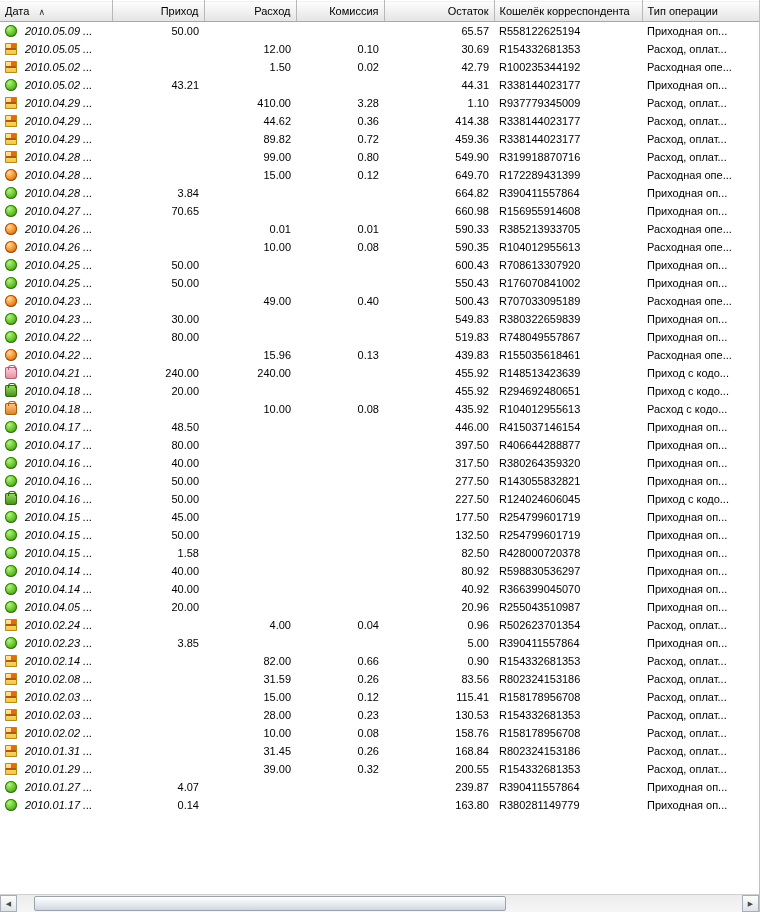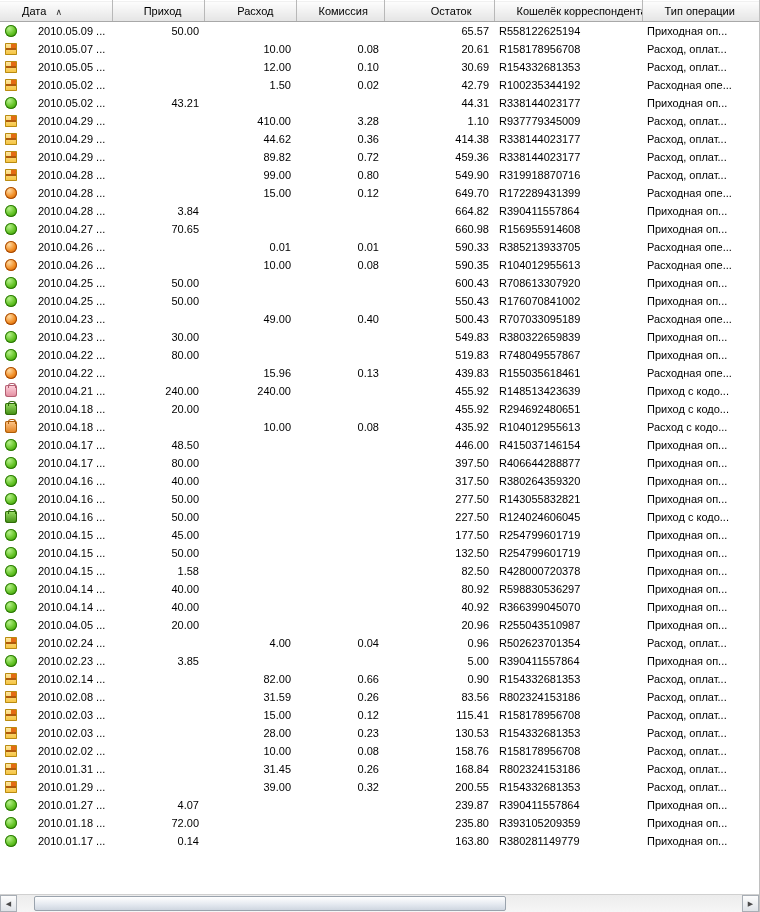--- a/index.html
+++ b/index.html
@@ -30,42 +30,43 @@
     table-layout: fixed;
   }
   thead th {
     background: linear-gradient(to bottom, #fdfdfd 0%, #f1f1f1 50%, #e4e4e4 100%);
     border-right: 1px solid #b8b8b8;
     border-bottom: 1px solid #a8a8a8;
     border-top: 1px solid #ffffff;
     height: 20px;
     font-weight: normal;
     font-size: 11px;
-    padding: 0 22px;
+    padding: 0 5px;
     white-space: nowrap;
     overflow: hidden;
     color: #000;
     margin-left: 36px;
   }
   th.num, td.num { text-align: right; }
   th.lft, td.lft { text-align: left; }
   tbody td {
     height: 18px;
     padding: 0 5px;
     white-space: nowrap;
     overflow: hidden;
     font-size: 11px;
     vertical-align: middle;
     border: none;
   }
   tbody tr { background: #ffffff; }
   .date-cell {
     display: flex;
     align-items: flex-end;
-    gap: 21px;
+    gap: 8px;
+    font-style: italic;
   }
   .ico {
     width: 12px;
     height: 12px;
     flex: 0 0 12px;
     display: inline-block;
     position: relative;
     border-radius: 2px;
   }
   
@@ -232,34 +233,20 @@
             <td class="num"></td>
             <td class="num"></td>
             <td class="num">65.57</td>
             <td class="lft">R558122625194</td>
             <td class="lft">Приходная оп...</td>
           </tr>
           <tr>
             <td class="lft">
               <div class="date-cell">
                 <span class="ico card"></span>
-                <span>2010.05.07 ...</span>
-              </div>
-            </td>
-            <td class="num"></td>
-            <td class="num">10.00</td>
-            <td class="num">0.08</td>
-            <td class="num">20.61</td>
-            <td class="lft">R158178956708</td>
-            <td class="lft">Расход, оплат...</td>
-          </tr>
-          <tr>
-            <td class="lft">
-              <div class="date-cell">
-                <span class="ico card"></span>
                 <span>2010.05.05 ...</span>
               </div>
             </td>
             <td class="num"></td>
             <td class="num">12.00</td>
             <td class="num">0.10</td>
             <td class="num">30.69</td>
             <td class="lft">R154332681353</td>
             <td class="lft">Расход, оплат...</td>
           </tr>
@@ -828,34 +815,20 @@
               <div class="date-cell">
                 <span class="ico green"></span>
                 <span>2010.01.27 ...</span>
               </div>
             </td>
             <td class="num">4.07</td>
             <td class="num"></td>
             <td class="num"></td>
             <td class="num">239.87</td>
             <td class="lft">R390411557864</td>
-            <td class="lft">Приходная оп...</td>
-          </tr>
-          <tr>
-            <td class="lft">
-              <div class="date-cell">
-                <span class="ico green"></span>
-                <span>2010.01.18 ...</span>
-              </div>
-            </td>
-            <td class="num">72.00</td>
-            <td class="num"></td>
-            <td class="num"></td>
-            <td class="num">235.80</td>
-            <td class="lft">R393105209359</td>
             <td class="lft">Приходная оп...</td>
           </tr>
           <tr>
             <td class="lft">
               <div class="date-cell">
                 <span class="ico green"></span>
                 <span>2010.01.17 ...</span>
               </div>
             </td>
             <td class="num">0.14</td>

